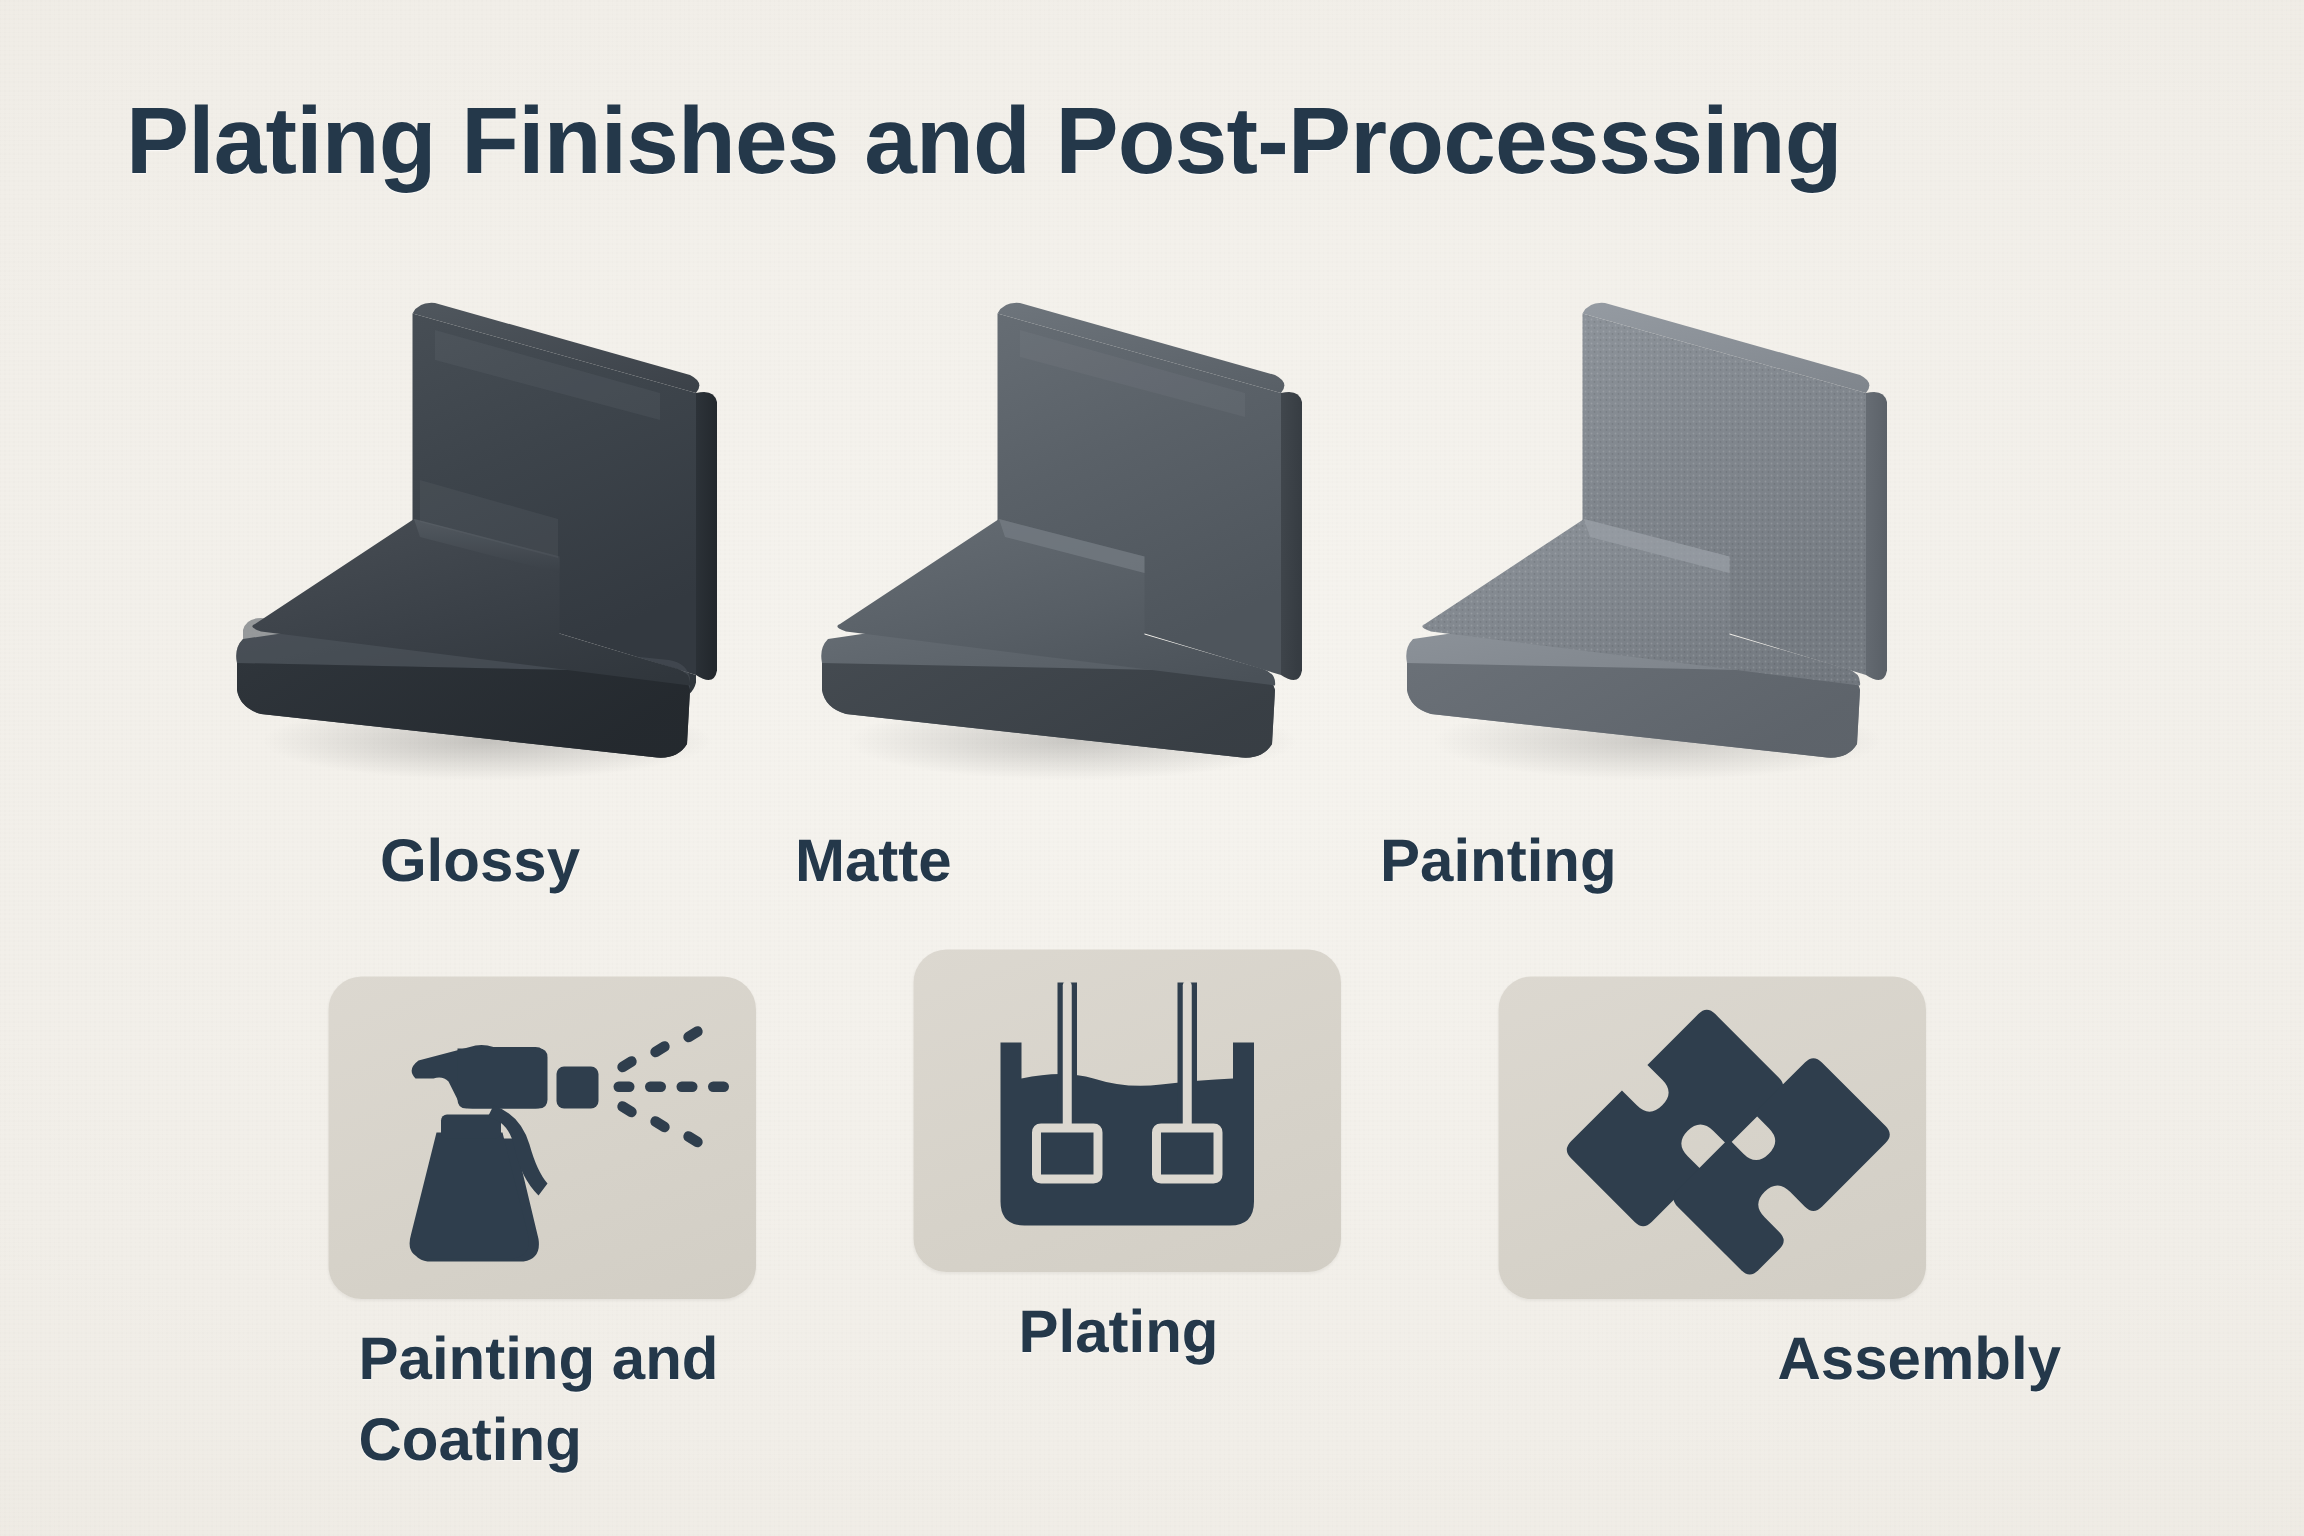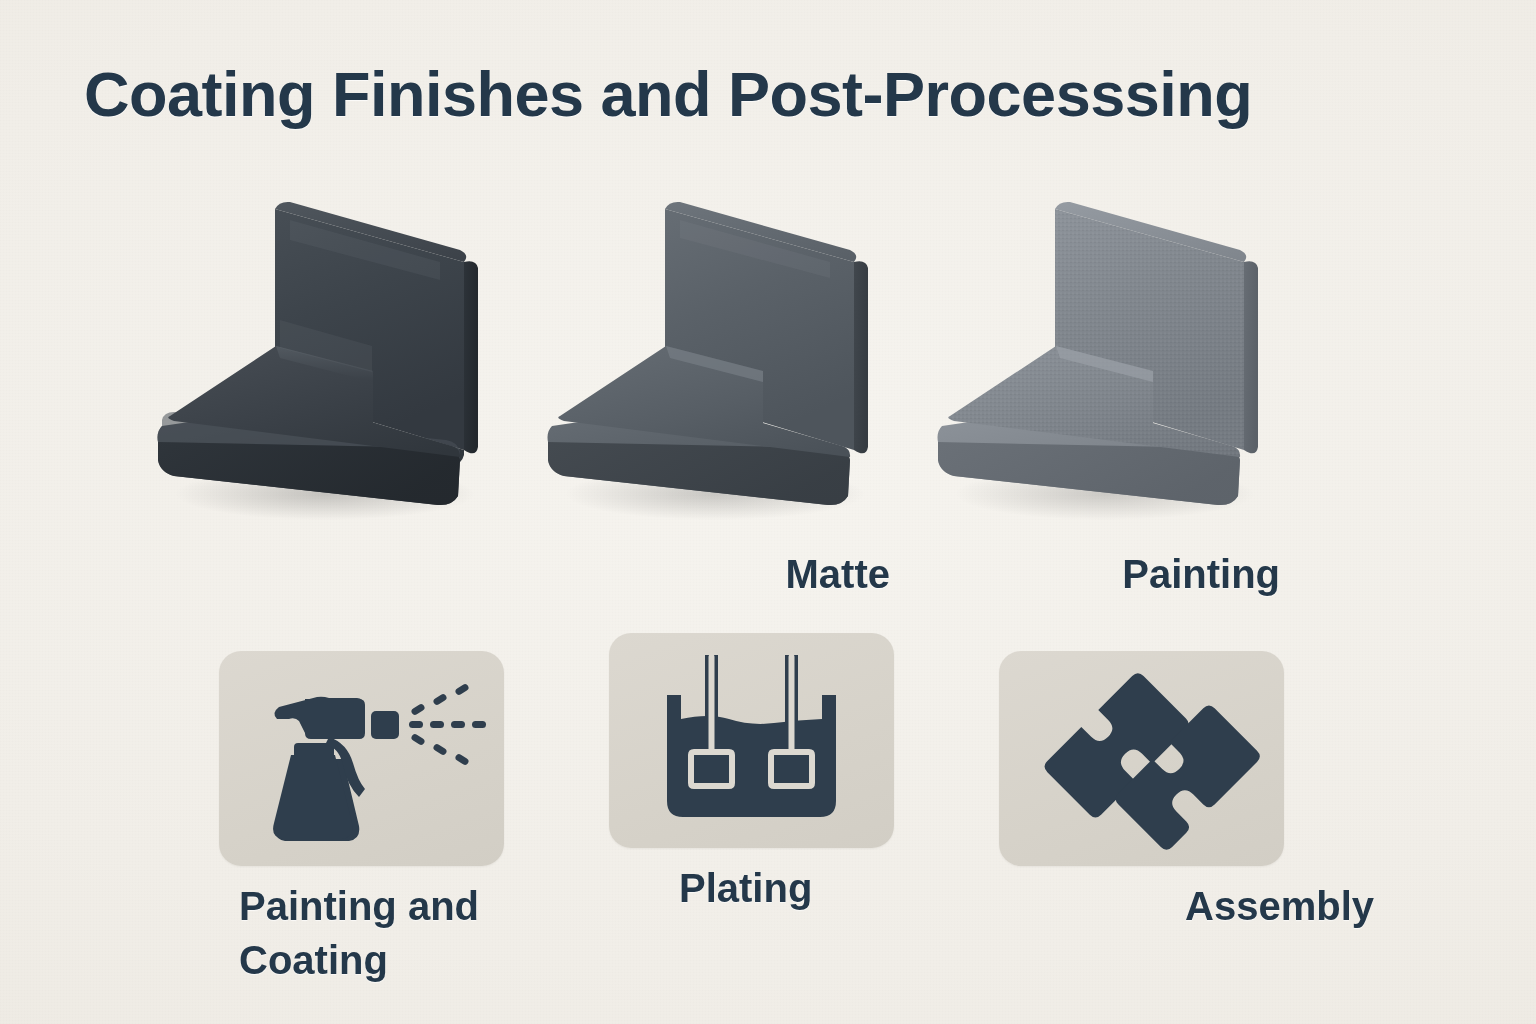--- a/index.html
+++ b/index.html
@@ -58,21 +58,21 @@
     width: 360px;
     height: 370px;
   }
   .bracket-wrap svg { display: block; }
 
   .finish-label {
     position: absolute;
     top: 392px;
     left: 0;
     width: 360px;
-    text-align: right;
+    text-align: left;
     font-size: 40px;
     font-weight: bold;
     color: #24384a;
     text-shadow: 0 1px 1px rgba(255,255,255,.7);
   }
   #finish-0 .finish-label { text-align: center; }
 
   
   .process {
     position: absolute;
@@ -109,21 +109,21 @@
   #process-1 .process-label { text-align: left; left: 70px; width: 330px; }
   #process-2 .process-label { text-align: right; left: 45px; width: 330px; }
 </style>
 </head>
 <body>
 
 <div id="page">
 
   <div id="grain"></div>
 
-  <div id="title">Coating Finishes and Post-Processsing</div>
+  <div id="title">Plating Finishes and Post-Processsing</div>
 
   <div class="finish" id="finish-0">
     <div class="bracket-wrap">
       <svg width="360" height="370" viewBox="0 0 360 370" xmlns="http://www.w3.org/2000/svg">
         <defs>
           <linearGradient id="g0-front" x1="0" y1="0" x2="0.35" y2="1">
             <stop offset="0%" stop-color="#474e55"></stop>
             <stop offset="45%" stop-color="#3d444b"></stop>
             <stop offset="100%" stop-color="#333940"></stop>
           </linearGradient>
@@ -183,20 +183,21 @@
 
         <path d="M30,256 L136,186 L233,211 L233,263 L312,286
                  Q321,289 320,297 L34,261 Q25,258 30,256 Z" fill="url(#g0-base)"></path>
 
         <path d="M136,186 L233,211 L233,222 L140,198 Z" fill="url(#g0-fillet)" opacity=".85"></path>
 
         <path d="M150,60 L300,102 L300,120 L150,80 Z" fill="#7d858d" opacity=".13"></path>
         <path d="M140,160 L232,186 L232,212 L140,188 Z" fill="#6e767e" opacity=".16"></path>
       </svg>
     </div>
+    <div class="finish-label">Glossy</div>
   </div>
 
   <div class="finish" id="finish-1">
     <div class="bracket-wrap">
       <svg width="360" height="370" viewBox="0 0 360 370" xmlns="http://www.w3.org/2000/svg">
         <defs>
           <linearGradient id="g1-front" x1="0" y1="0" x2="0.35" y2="1">
             <stop offset="0%" stop-color="#666d74"></stop>
             <stop offset="45%" stop-color="#5a6168"></stop>
             <stop offset="100%" stop-color="#4e555c"></stop>

